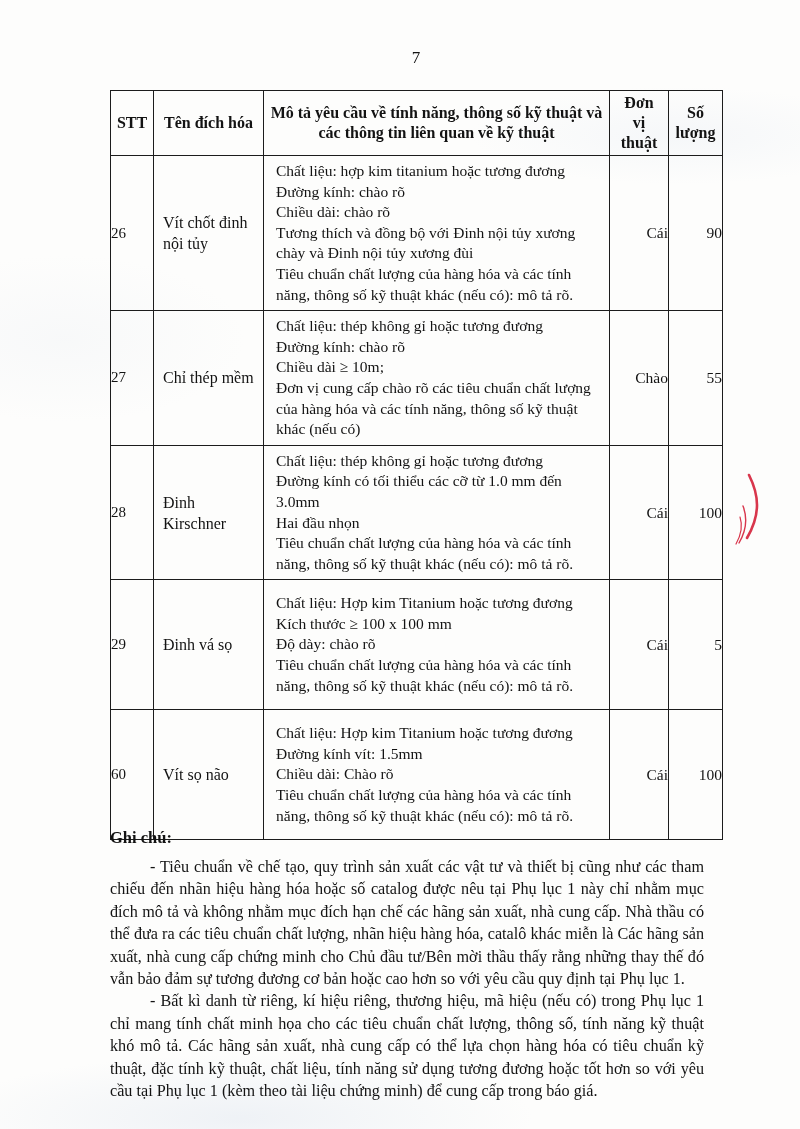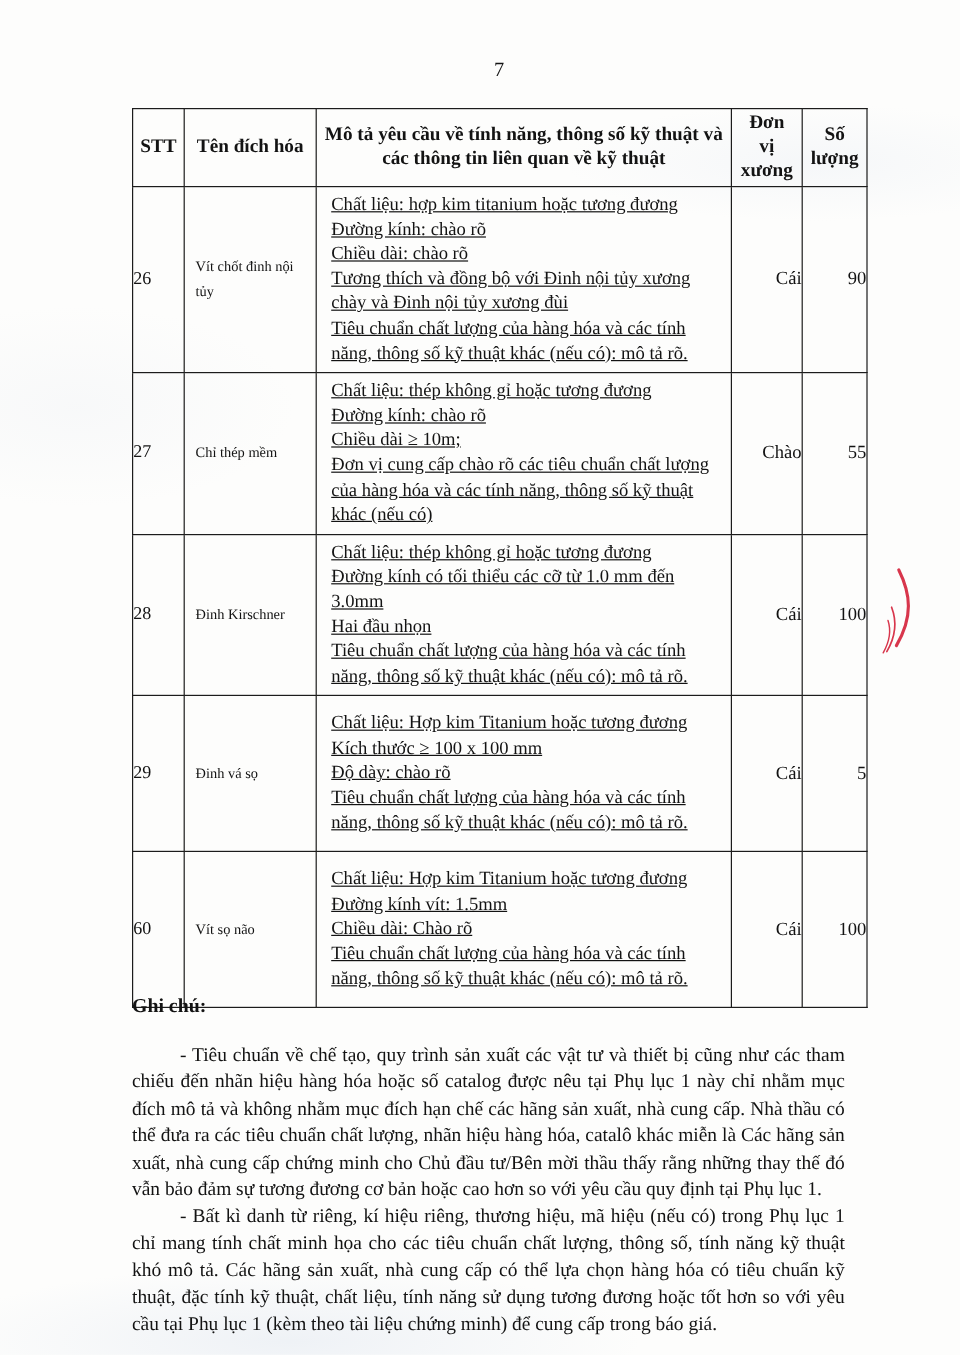--- a/index.html
+++ b/index.html
@@ -49,35 +49,35 @@
     line-height: 20px;
     padding: 2px 3px;
   }
   table.spec tbody tr:nth-child(1) { height: 150px; }
   table.spec tbody tr:nth-child(2) { height: 127px; }
   table.spec tbody tr:nth-child(3) { height: 130px; }
   table.spec tbody tr:nth-child(4) { height: 130px; }
   table.spec tbody tr:nth-child(5) { height: 130px; }
 
   td.c-stt  { text-align: left; font-size: 15px; }
-  td.c-name { font-size: 12px; padding: 2px 4px 2px 9px; line-height: 21px; }
-  td.c-desc { vertical-align: middle; padding: 5px 6px 5px 12px; text-decoration: underline; }
+  td.c-name { font-size: 16px; padding: 2px 4px 2px 9px; line-height: 21px; }
+  td.c-desc { vertical-align: middle; padding: 5px 6px 5px 12px; }
   td.c-desc .dline { font-size: 15.5px; line-height: 20.6px; }
   td.c-unit { text-align: right; font-size: 15.5px; }
   td.c-qty  { text-align: right; font-size: 15.5px; }
 
   .notes {
     position: absolute;
     top: 828px; left: 110px;
     width: 594px;
   }
   .notes-heading {
     font-weight: bold;
     font-size: 16.5px;
-    margin-bottom: 20px;
+    margin-bottom: 8px;
   }
   .note-para {
     font-size: 16.2px;
     line-height: 22.4px;
     text-align: justify;
     text-indent: 40px;
   }
 
   .pen-mark {
     position: absolute;
@@ -99,21 +99,21 @@
       <col class="c4">
       <col class="c5">
   </colgroup>
   <thead>
     <tr>
       <th>STT</th>
       <th>Tên đích hóa</th>
       <th>Mô tả yêu cầu về tính năng, thông số kỹ thuật và các thông tin liên quan về kỹ thuật</th>
       <th>
         <div>Đơn</div>
-        <div>vị xương</div>
+        <div>vị thuật</div>
       </th>
       <th>
         <div>Số</div>
         <div>lượng</div>
       </th>
     </tr>
   </thead>
   <tbody>
     <tr>
       <td class="c-stt">26</td>

